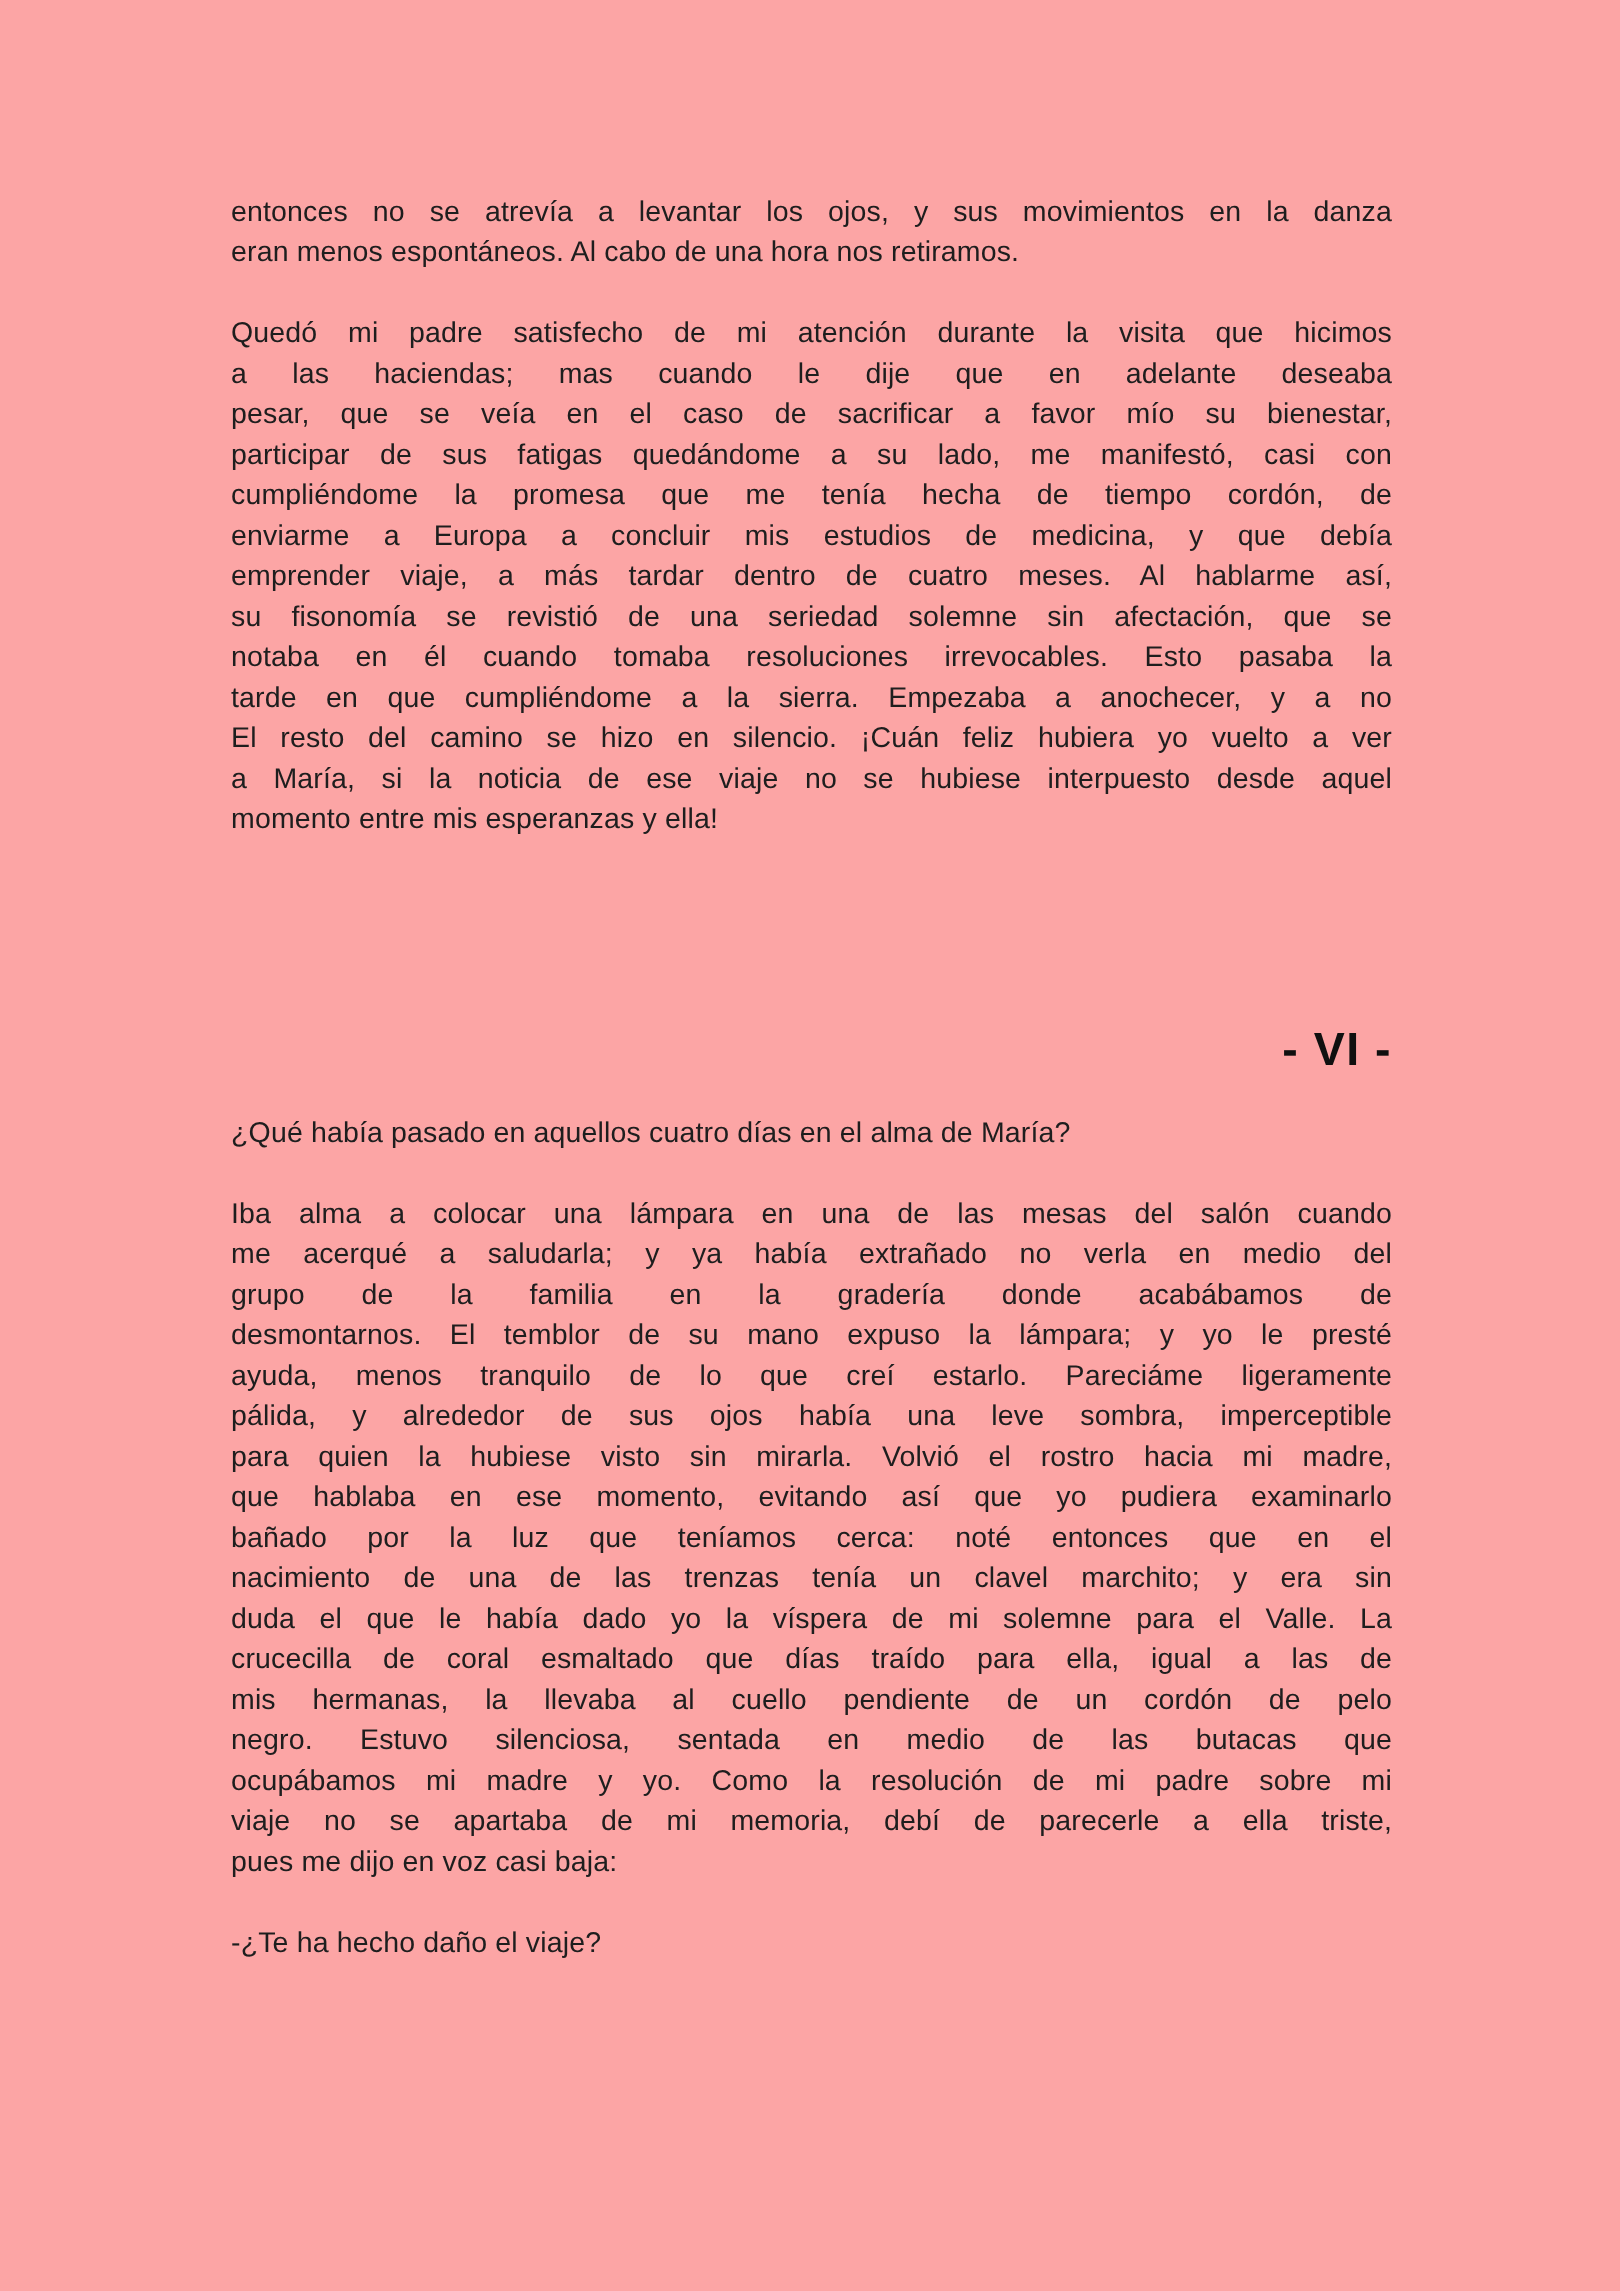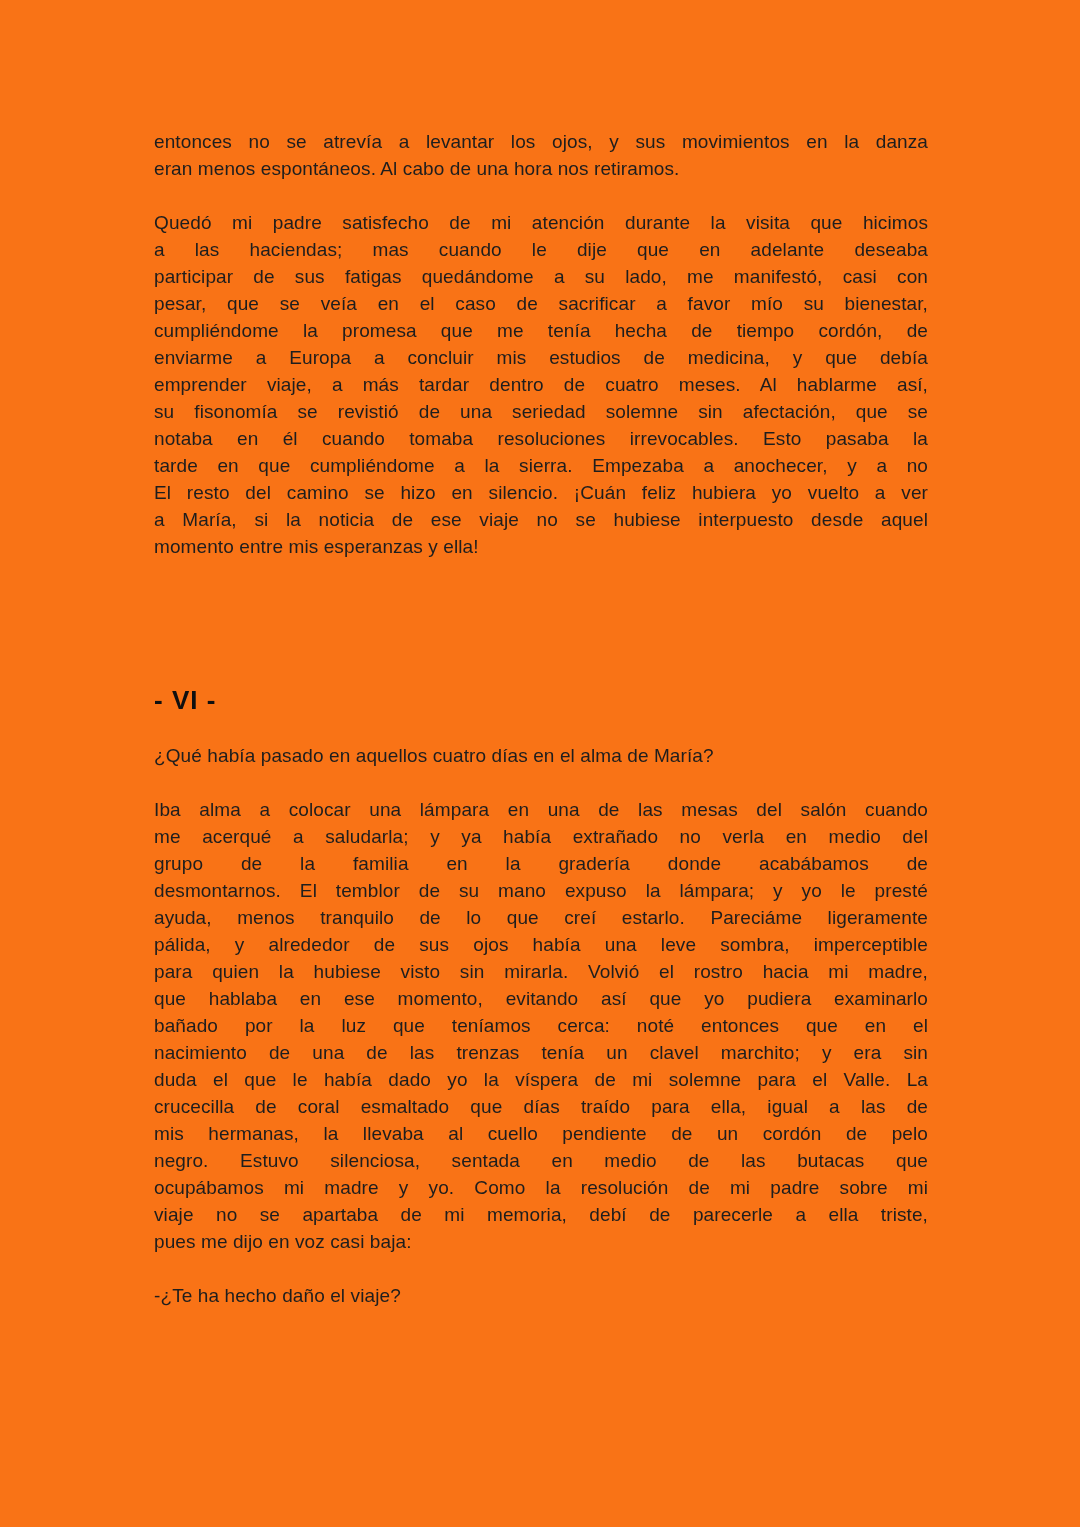--- a/index.html
+++ b/index.html
@@ -4,21 +4,21 @@
 <style>
   html, body {
     margin: 0;
     padding: 0;
     background: #ffffff;
   }
   .page {
     position: relative;
     width: 1080px;
     height: 1527px;
-    background: #f97316;
+    background: #fca5a5;
     box-sizing: border-box;
     padding: 128px 152px 0 154px;
     font-family: "Liberation Sans", sans-serif;
     color: #1e1e1e;
     overflow: hidden;
   }
   .doc {
     width: 100%;
   }
   .para {
@@ -29,43 +29,43 @@
   }
   .ln {
     min-height: 27px;
   }
   
   .ln.j {
     text-align: justify;
     text-align-last: justify;
   }
   .heading {
-    font-size: 26px;
+    font-size: 31px;
     line-height: 30px;
     font-weight: bold;
     color: #101010;
-    text-align: left;
+    text-align: right;
     letter-spacing: 1px;
     margin: 125px 0 27px 0;
   }
 </style>
 </head>
 <body>
 
 <div class="page">
   <div class="doc" id="doc">
       <div class="para">
         <div class="ln j">entonces no se atrevía a levantar los ojos, y sus movimientos en la danza</div>
         <div class="ln">eran menos espontáneos. Al cabo de una hora nos retiramos.</div>
       </div>
       <div class="para">
         <div class="ln j">Quedó mi padre satisfecho de mi atención durante la visita que hicimos</div>
         <div class="ln j">a las haciendas; mas cuando le dije que en adelante deseaba</div>
+        <div class="ln j">pesar, que se veía en el caso de sacrificar a favor mío su bienestar,</div>
         <div class="ln j">participar de sus fatigas quedándome a su lado, me manifestó, casi con</div>
-        <div class="ln j">pesar, que se veía en el caso de sacrificar a favor mío su bienestar,</div>
         <div class="ln j">cumpliéndome la promesa que me tenía hecha de tiempo cordón, de</div>
         <div class="ln j">enviarme a Europa a concluir mis estudios de medicina, y que debía</div>
         <div class="ln j">emprender viaje, a más tardar dentro de cuatro meses. Al hablarme así,</div>
         <div class="ln j">su fisonomía se revistió de una seriedad solemne sin afectación, que se</div>
         <div class="ln j">notaba en él cuando tomaba resoluciones irrevocables. Esto pasaba la</div>
         <div class="ln j">tarde en que cumpliéndome a la sierra. Empezaba a anochecer, y a no</div>
         <div class="ln j">El resto del camino se hizo en silencio. ¡Cuán feliz hubiera yo vuelto a ver</div>
         <div class="ln j">a María, si la noticia de ese viaje no se hubiese interpuesto desde aquel</div>
         <div class="ln">momento entre mis esperanzas y ella!</div>
       </div>

